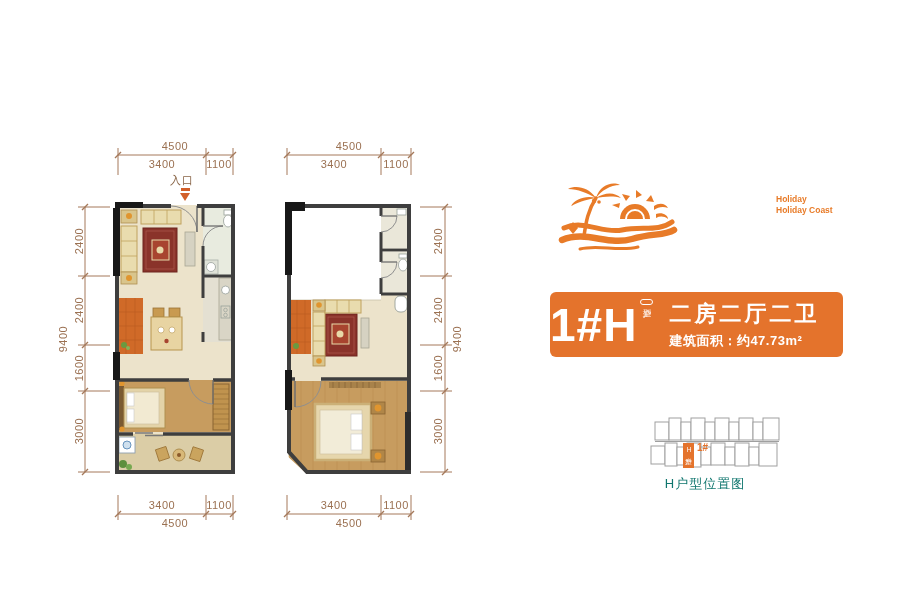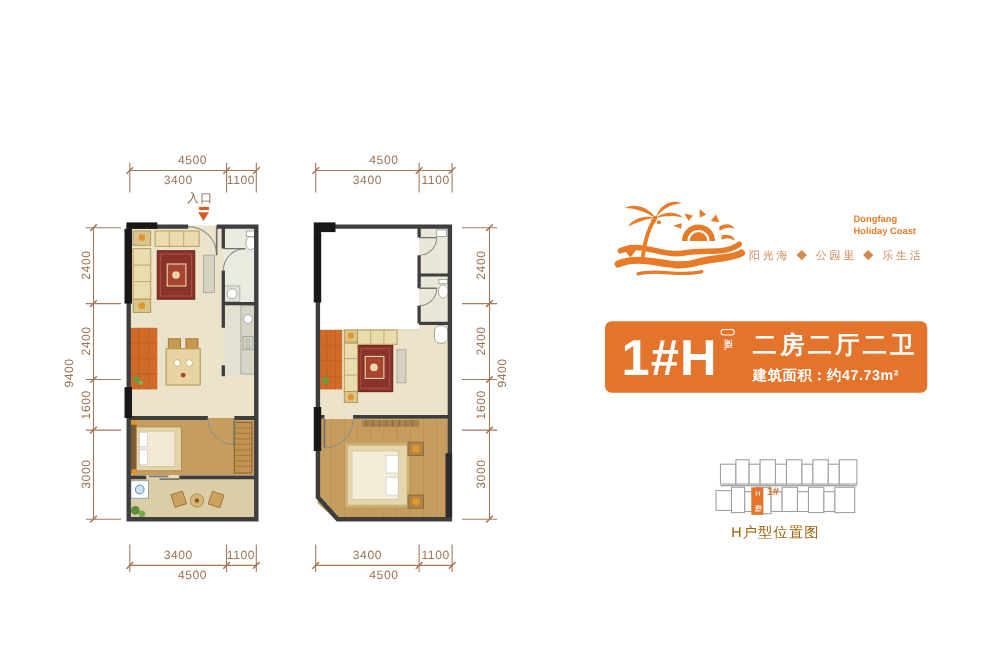--- a/index.html
+++ b/index.html
@@ -39,21 +39,21 @@
     color:#e87b28; line-height:10.5px;
   }
   .brand-tagline {
     position:absolute; left:681px; top:181px; font-size:10px; color:#d08a52;
     letter-spacing:2.5px; white-space:nowrap;
   }
   
   .unit-card {
     position:absolute; left:550px; top:248px; width:293px; height:65px;
     background:#e4732c; border-radius:6px; display:flex; align-items:center;
-    padding-left:15px; color:#fff;
+    color:#fff;
   }
   .unit-code { font-size:46px; font-weight:bold; line-height:1; letter-spacing:1px; }
   .unit-tag {
     align-self:flex-start; margin-top:7px; margin-left:3px;
     border:1.5px solid #ffffff; border-radius:5px; padding:2px 1px;
     writing-mode:vertical-rl; text-orientation:upright;
     font-size:8.5px; line-height:9px; color:#fff;
   }
   .unit-right { margin-left:16px; }
   .unit-rooms { font-size:22px; font-weight:bold; letter-spacing:3px; }
@@ -61,21 +61,21 @@
   
   .loc-block-label {
     position:absolute; left:684.5px; top:402px; writing-mode:vertical-rl;
     text-orientation:upright; font-size:6.5px; line-height:8px; color:#ffffff;
   }
   .loc-unit-label {
     position:absolute; left:697px; top:398px; font-size:10px; font-weight:bold; color:#e4732c;
   }
   .loc-caption {
     position:absolute; left:645px; top:431px; width:120px; text-align:center;
-    font-size:13px; color:#a16207; letter-spacing:1px;
+    font-size:13px; color:#0f766e; letter-spacing:1px;
   }
 </style>
 </head>
 <body>
 
 <div class="canvas">
 
   <svg class="abs" style="left:0;top:0" width="900" height="600" viewBox="0 0 900 600">
     <g stroke="#a5795a" stroke-width="1" fill="none">
 
@@ -358,24 +358,23 @@
       <path d="M98,34 C104,30 110,32 112,36 C107,34 102,35 98,38 Z" fill="#e87b28"></path>
       <path d="M100,42 C106,40 112,43 112,47 C108,44 104,44 100,46 Z" fill="#e87b28"></path>
     </g>
     <g stroke="#e87b28" fill="none" stroke-linecap="round">
       <path d="M8,56 C28,47 46,62 66,58 C86,54 102,60 116,50" stroke-width="5"></path>
       <path d="M6,68 C30,58 52,74 76,67 C96,61 108,64 118,58" stroke-width="6.5"></path>
       <path d="M24,77 C42,72 62,80 82,75" stroke-width="3"></path>
     </g>
   </svg>
   <div class="brand-en">
-    <div>Dongfang</div>
+    <div>Holiday</div>
     <div>Holiday Coast</div>
   </div>
-  <div class="brand-tagline">阳光海 ◆ 公园里 ◆ 乐生活</div>
 
   <div class="unit-card">
     <div class="unit-code">1#H</div>
     <div class="unit-tag">户型</div>
     <div class="unit-right">
       <div class="unit-rooms">二房二厅二卫</div>
       <div class="unit-area">建筑面积：约47.73m²</div>
     </div>
   </div>
 

